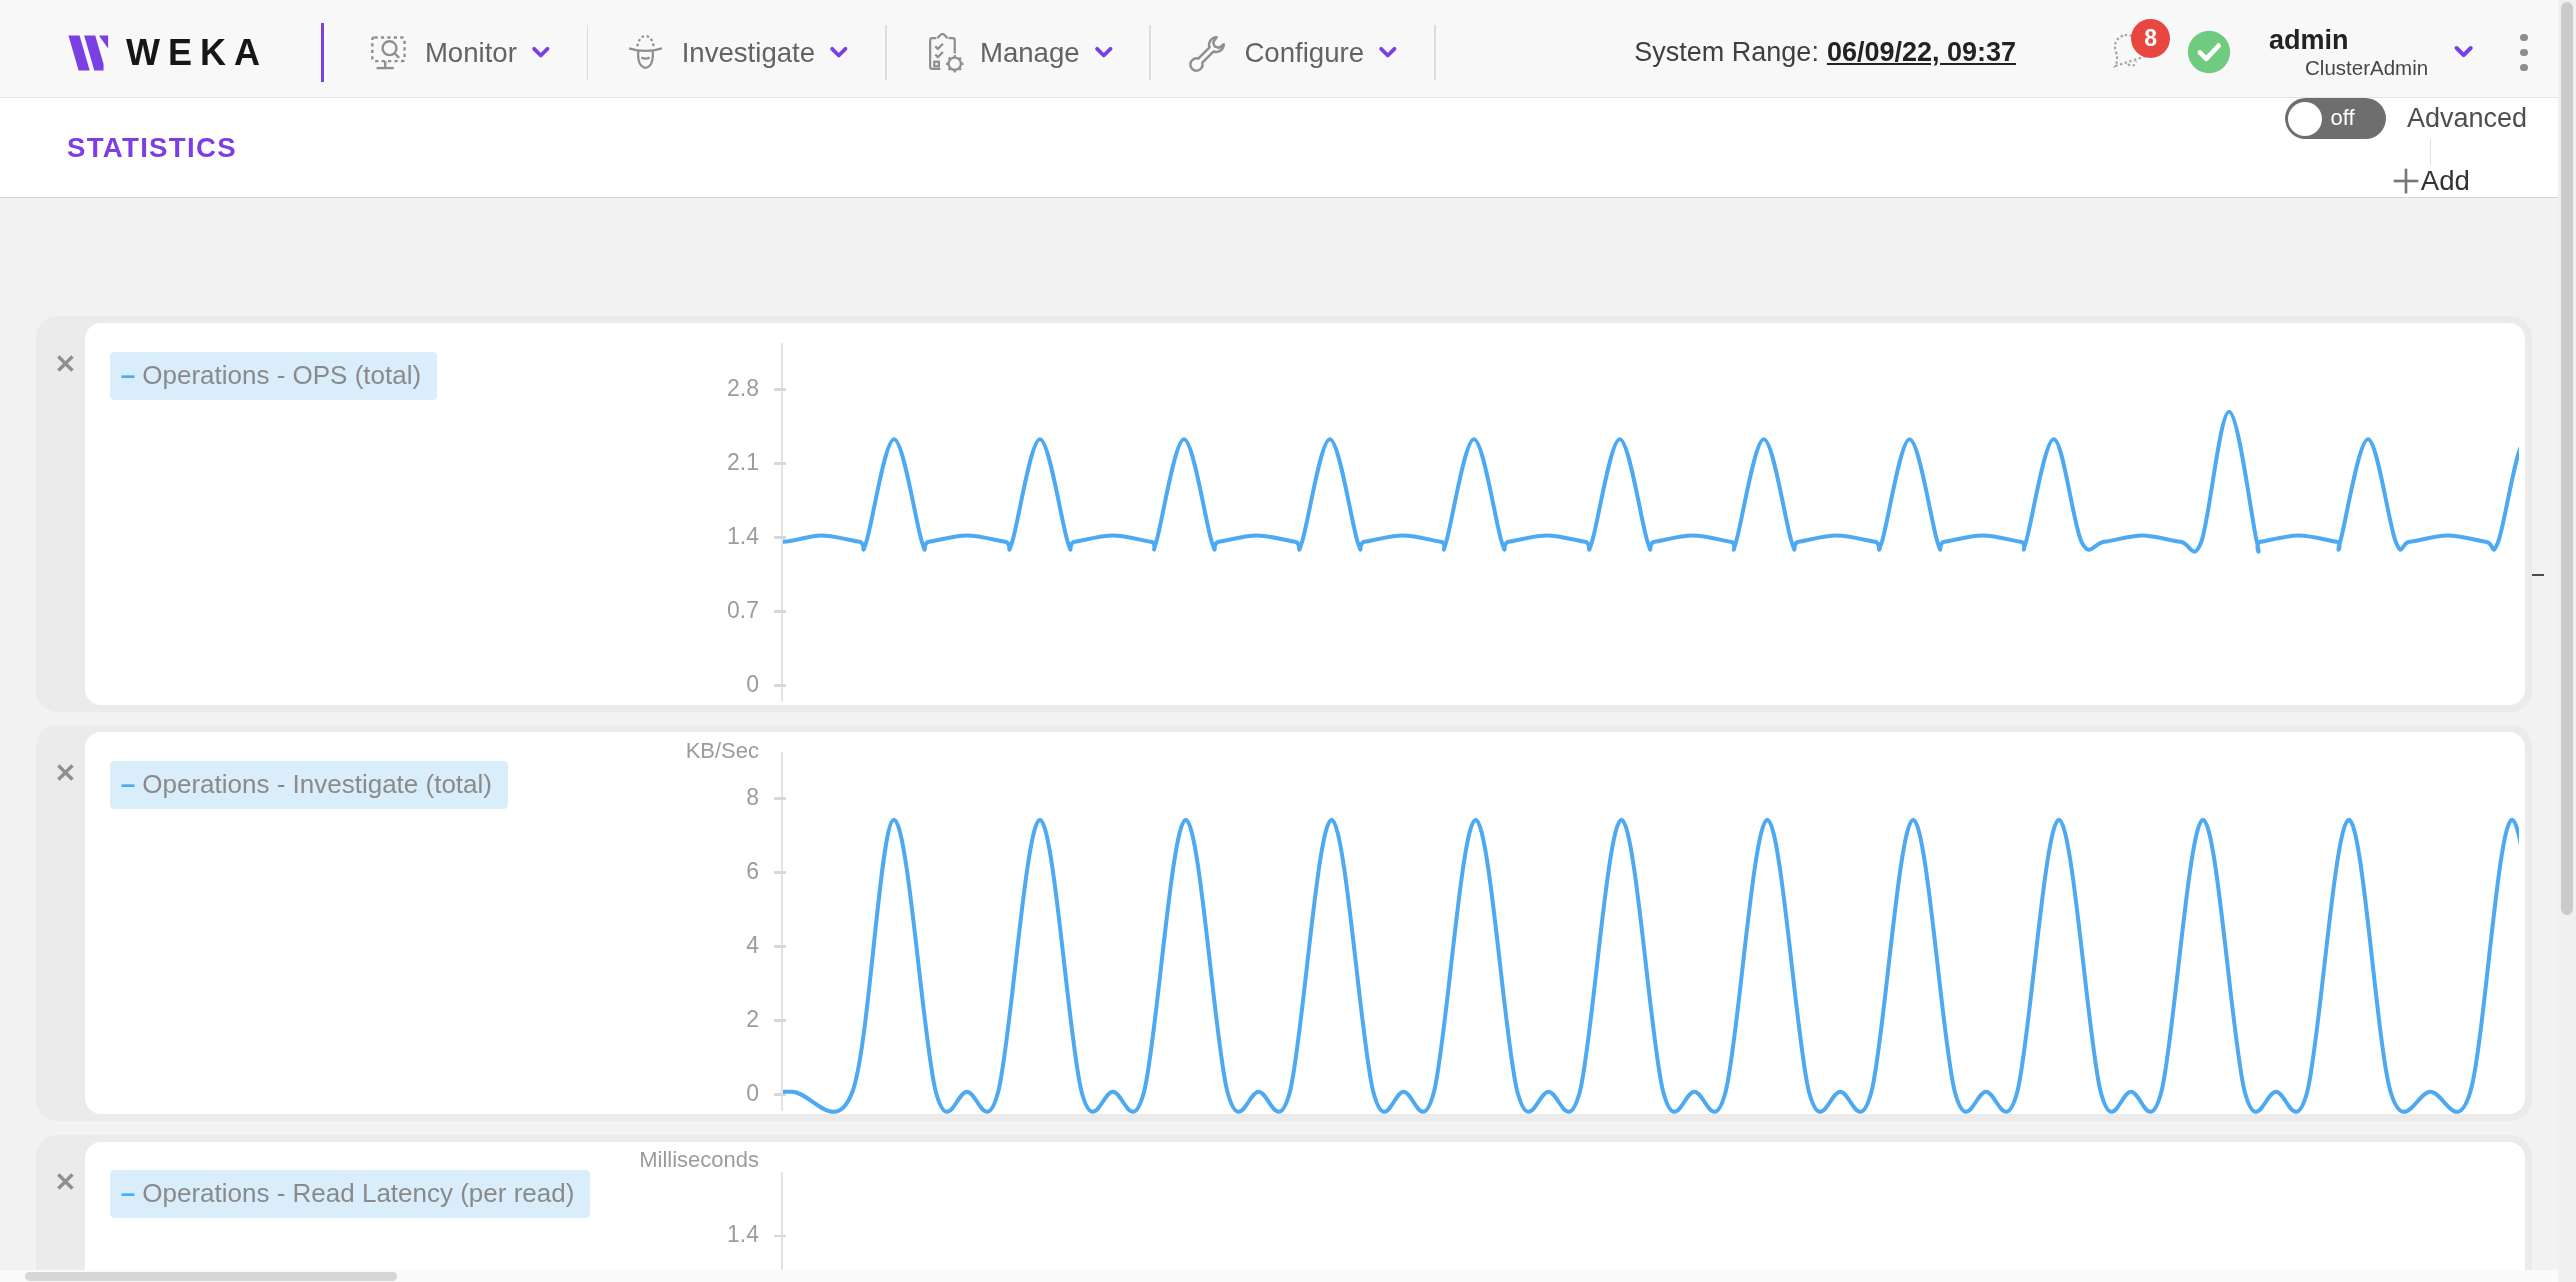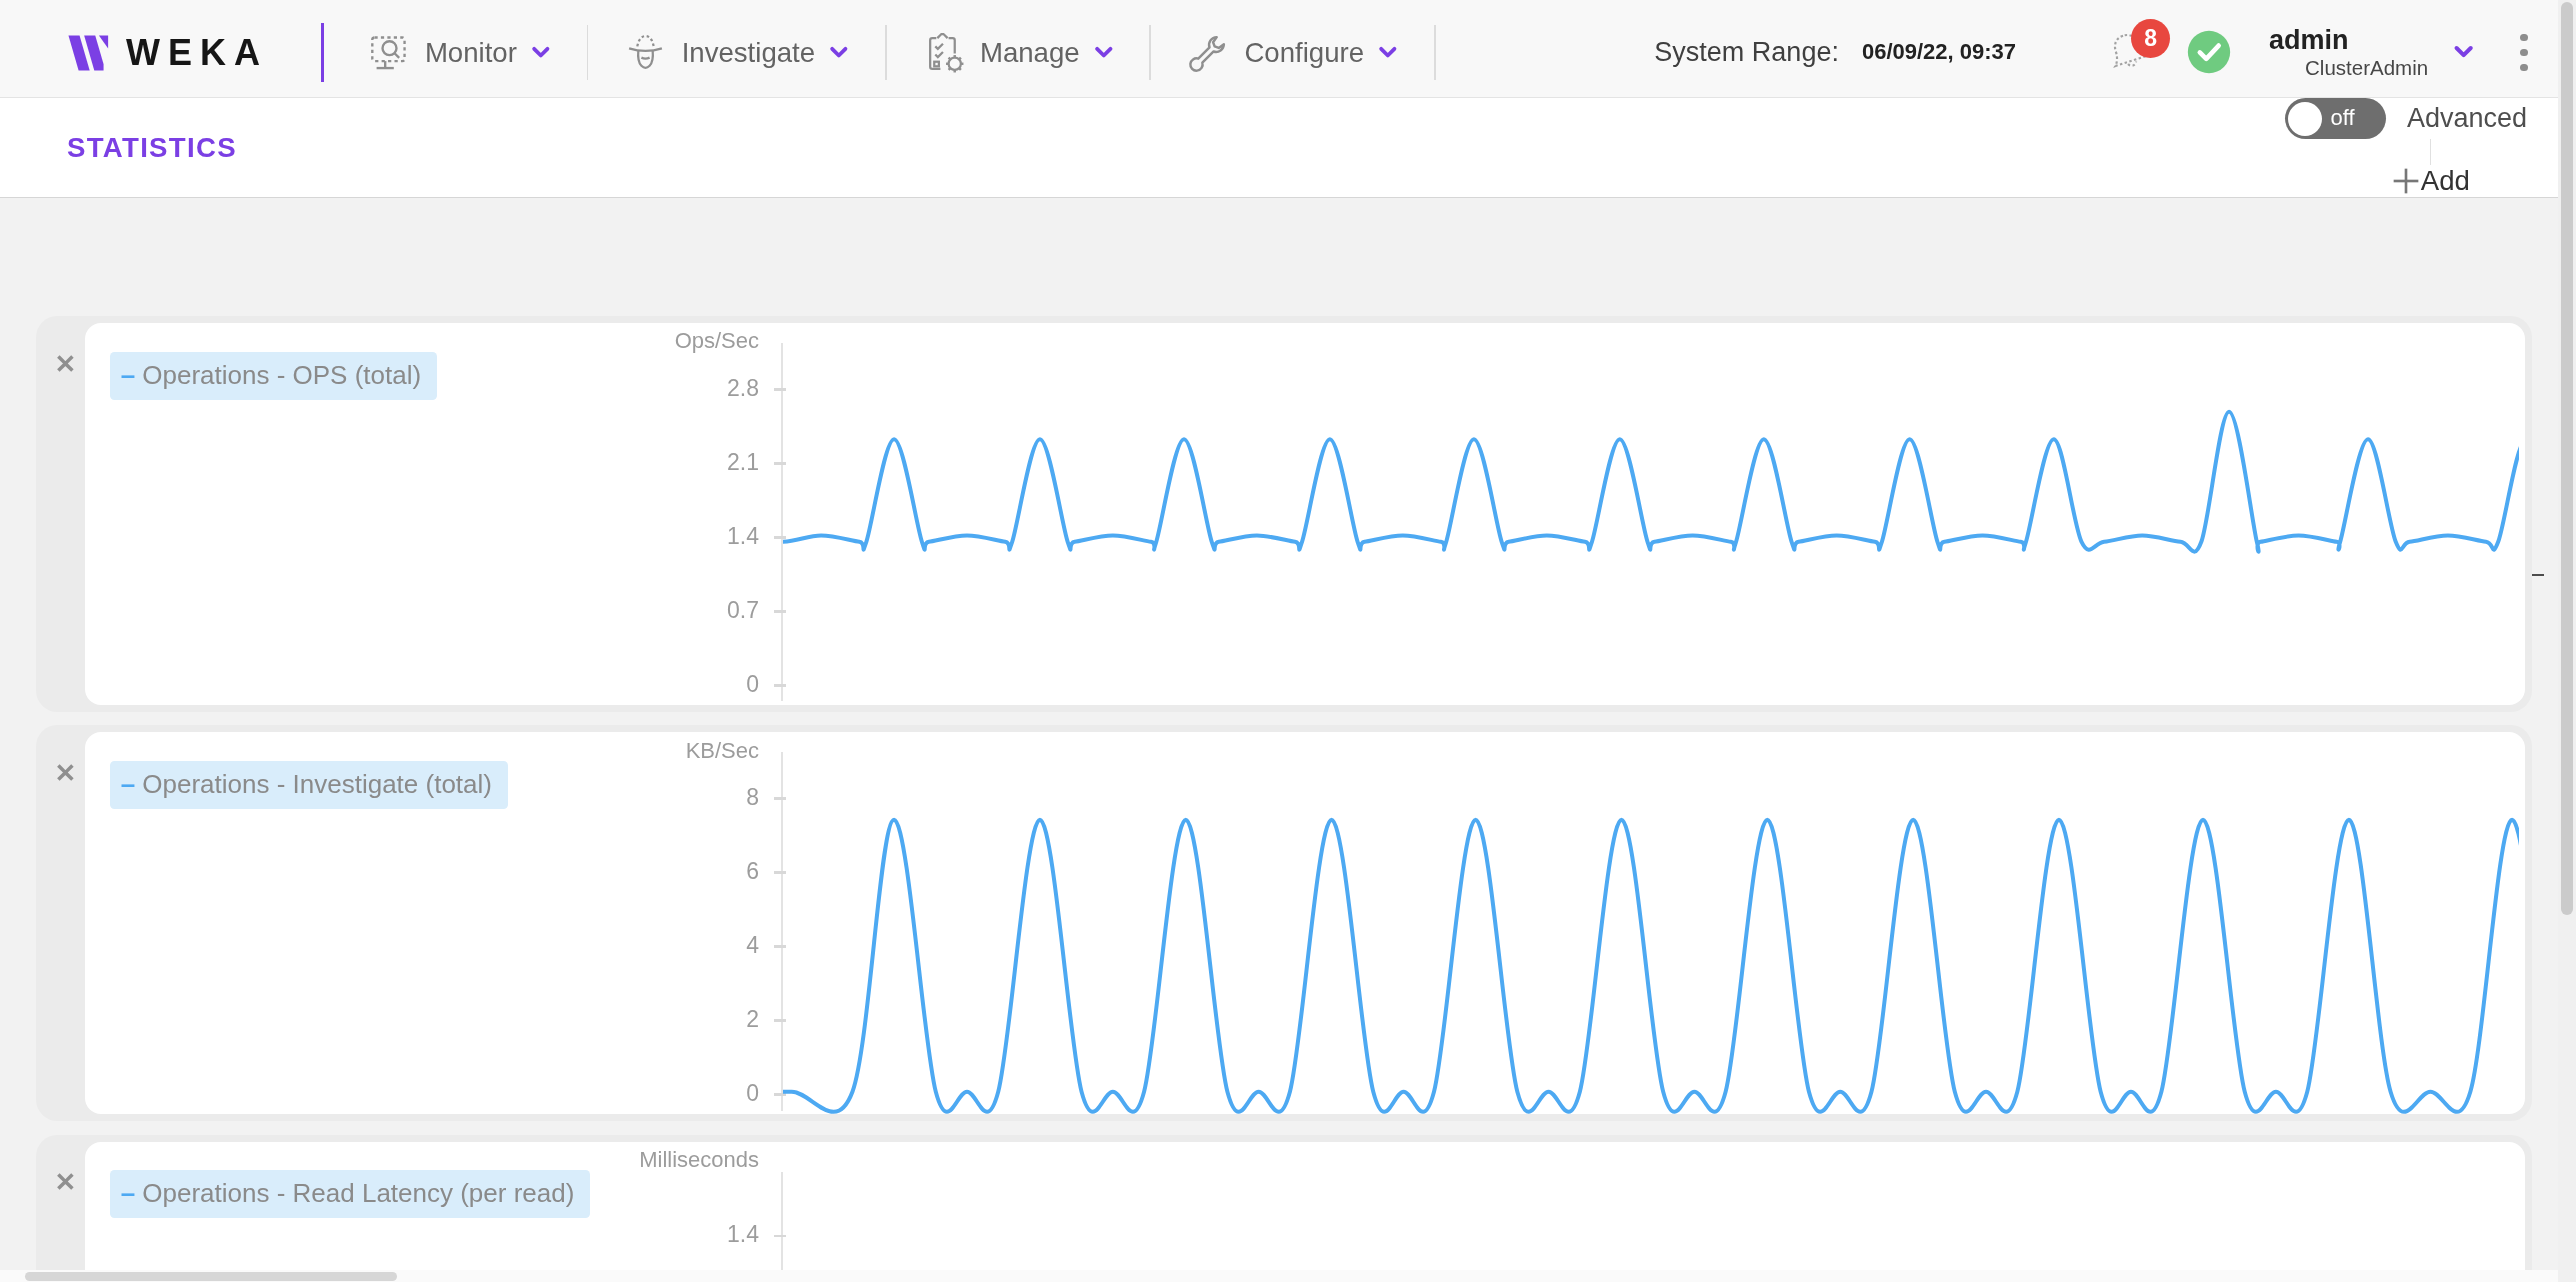--- a/index.html
+++ b/index.html
@@ -10,21 +10,21 @@
   .topnav { height:98px; background:#f8f8f8; border-bottom:0.9px solid #e4e4e4;
             display:flex; align-items:center; padding:8px 36px 0 62px; position:relative; z-index:2; }
   .logo { display:flex; align-items:center; gap:16px; }
   .weka-text { font-size:36px; letter-spacing:8px; font-weight:600; color:#161616; }
   .brand-divider { width:2.7px; height:59px; background:#7B3FE4; margin:0 44px 0 53px; }
   .nav-item { display:flex; align-items:center; gap:14.2px; cursor:pointer; }
   .nav-label { font-size:27.6px; color:#636363; }
   .nav-divider { width:1.8px; height:55px; background:#dcdcdc; margin:0 36px; }
   .nav-right { margin-left:auto; display:flex; align-items:center; }
   .systime-label { font-size:27px; color:#3f3f3f; }
-  .systime-value { font-size:22px; font-weight:700; color:#222; margin-left:23px; }
+  .systime-value { font-size:27px; font-weight:700; color:#222; margin-left:8px;text-decoration:underline; }
   .bell-wrap { position:relative; margin-left:85px; width:55px; height:53px; }
   .badge { position:absolute; top:-7.1px; right:-14.2px; width:39px; height:39px; border-radius:50%;
            background:#e8473f; color:#fff; font-size:23px; font-weight:700;
            display:flex; align-items:center; justify-content:center; }
   .green-check { margin-left:30px; }
   .user-block { margin-left:37px; line-height:1.15; }
   .user-name { font-size:27px; color:#222; font-weight:600; }
   .user-role { font-size:20.5px; color:#474747;margin-left:36px; }
   .user-chevron { margin-left:25px; }
   .kebab { margin-left:46px; margin-right:12.5px; display:flex; flex-direction:column; gap:8px; cursor:pointer; }
@@ -319,21 +319,20 @@
       </div>
     </div>
 
   <div class="panel first">
     <button class="close-btn">✕</button>
     <div class="card">
       <div class="chip">
         <span class="dash">–</span>
         <span>Operations - OPS (total)</span>
       </div>
-      <div class="unit">Ops/Sec</div>
       <div class="yline"></div>
     <div class="ytick-label" style="top: 52px;">2.8</div>
         <div class="ytick-dash" style="top: 65px;"></div>
         <div class="ytick-label" style="top: 126px;">2.1</div>
         <div class="ytick-dash" style="top: 139px;"></div>
         <div class="ytick-label" style="top: 200px;">1.4</div>
         <div class="ytick-dash" style="top: 213px;"></div>
         <div class="ytick-label" style="top: 274px;">0.7</div>
         <div class="ytick-dash" style="top: 287px;"></div>
         <div class="ytick-label" style="top: 348px;">0</div>

